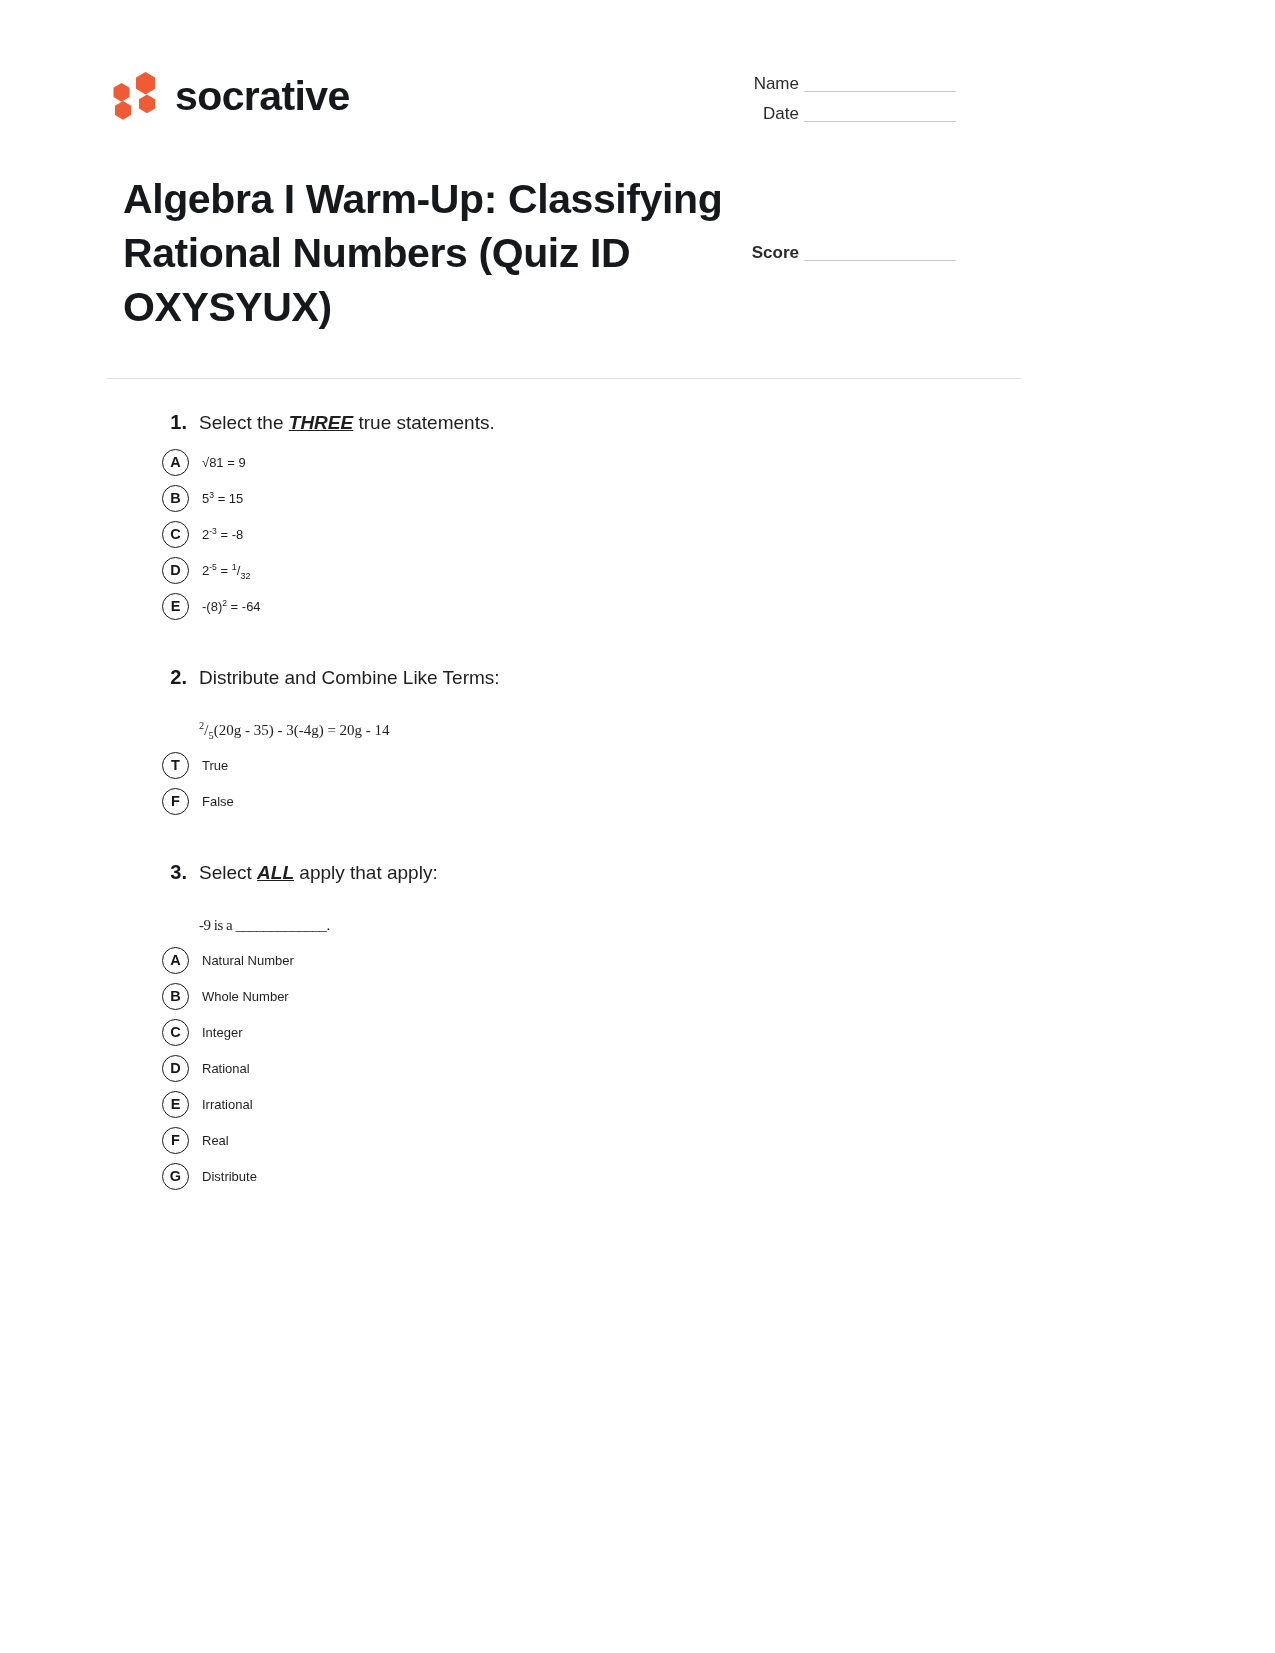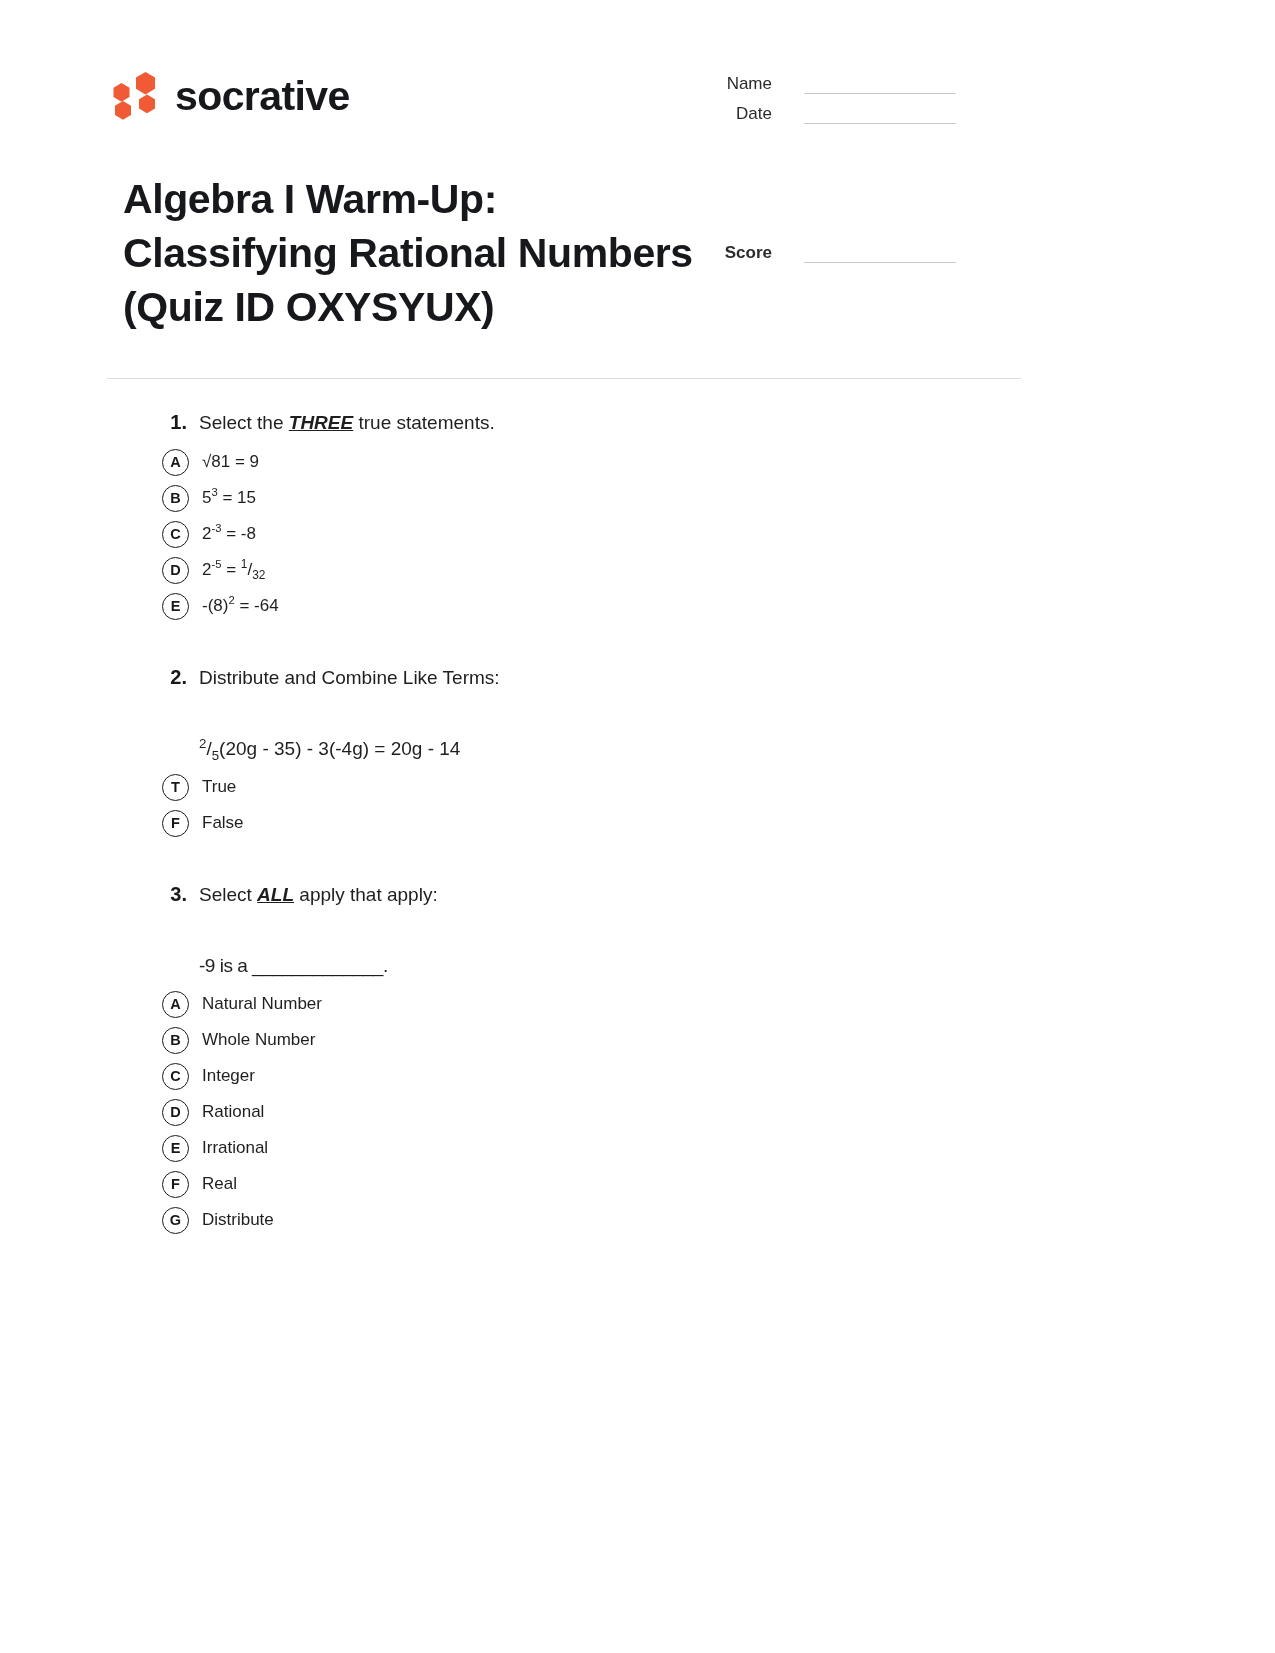--- a/index.html
+++ b/index.html
@@ -50,23 +50,23 @@
     color: #16181c;
     line-height: 1;
   }
 
   .meta-fields {
     width: 236px;
     margin-top: 12px;
   }
   .meta-row {
     display: flex;
-    align-items: flex-end;
+    align-items: center;
     justify-content: flex-end;
-    gap: 32px;
+    gap: 5px;
     margin-bottom: 10px;
   }
   .meta-label {
     font-size: 17px;
     color: #2b2b2b;
     white-space: nowrap;
   }
   .meta-line {
     display: block;
     width: 152px;
@@ -128,26 +128,27 @@
     color: #1f1f1f;
     text-align: center;
   }
   .q-text .emph {
     font-weight: 700;
     font-style: italic;
     text-decoration: underline;
   }
 
   .q-sub {
-    font-size: 19px;
+    font-size: 15px;
     line-height: 1.5;
     color: #1f1f1f;
     margin-left: 92px;
-    margin-top: 44px;
+    margin-top: 28px;
     margin-bottom: 10px;
+    font-family: Liberation Serif, serif;
   }
 
   .choices {
     margin-top: 4px;
   }
   .choice {
     display: flex;
     align-items: center;
     gap: 13px;
     margin: 0 0 9px 55px;
@@ -160,21 +161,21 @@
     border-radius: 50%;
     display: flex;
     align-items: center;
     justify-content: center;
     font-size: 14.5px;
     font-weight: 700;
     color: #16181c;
     line-height: 1;
   }
   .choice-text {
-    font-size: 17px;
+    font-size: 13px;
     color: #1f1f1f;
     line-height: 1.35;
   }
 
   sup { font-size: 0.66em; vertical-align: super; line-height: 0; }
   sub { font-size: 0.66em; vertical-align: sub; line-height: 0; }
   .frac { white-space: nowrap; }
   .frac sup { font-size: 0.70em; }
   .frac sub { font-size: 0.70em; }
   .blank-fill { letter-spacing: -0.5px; }

